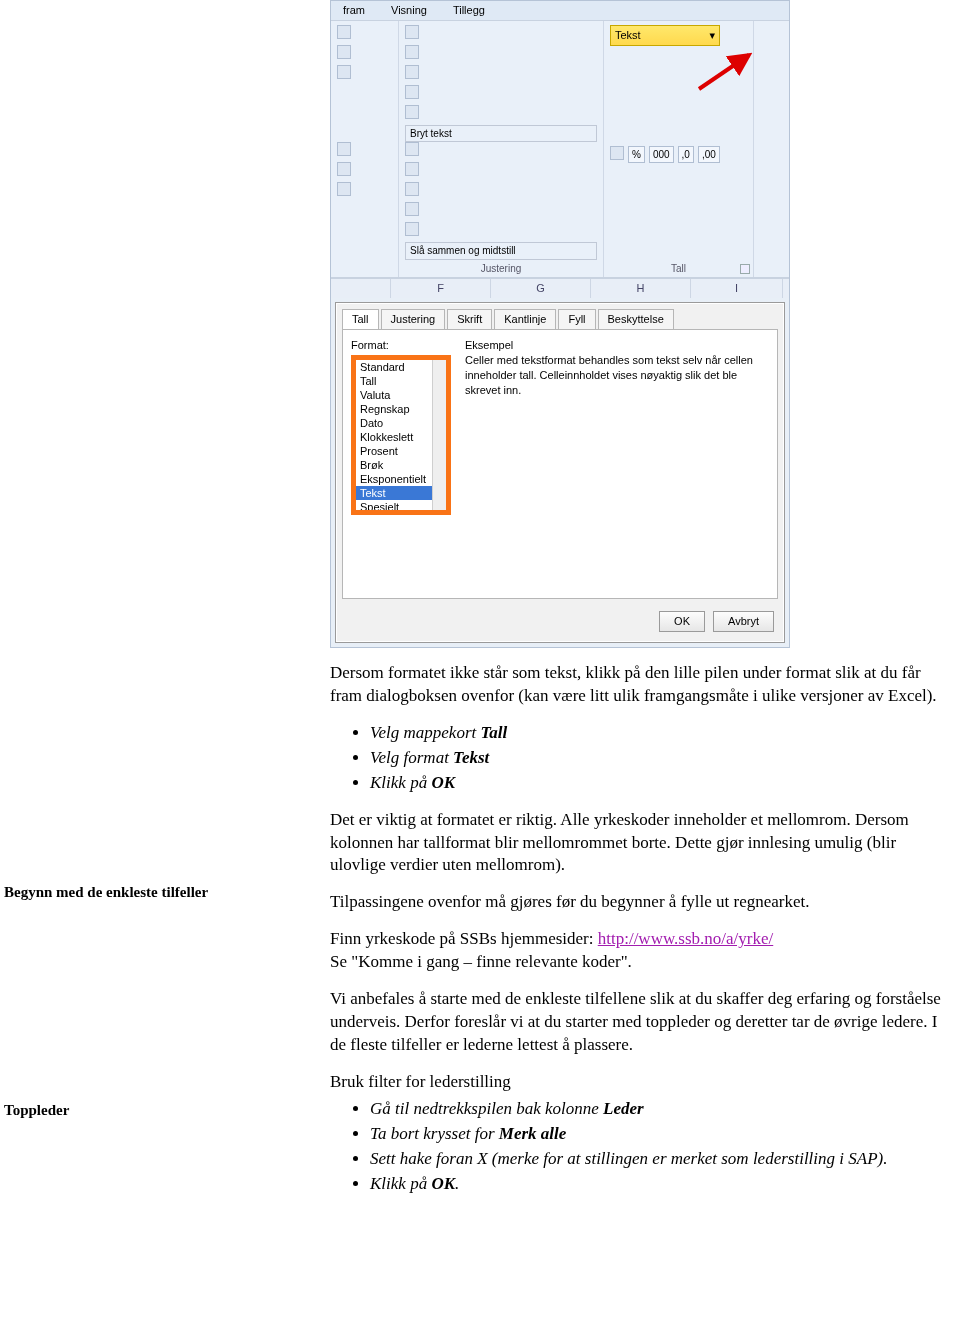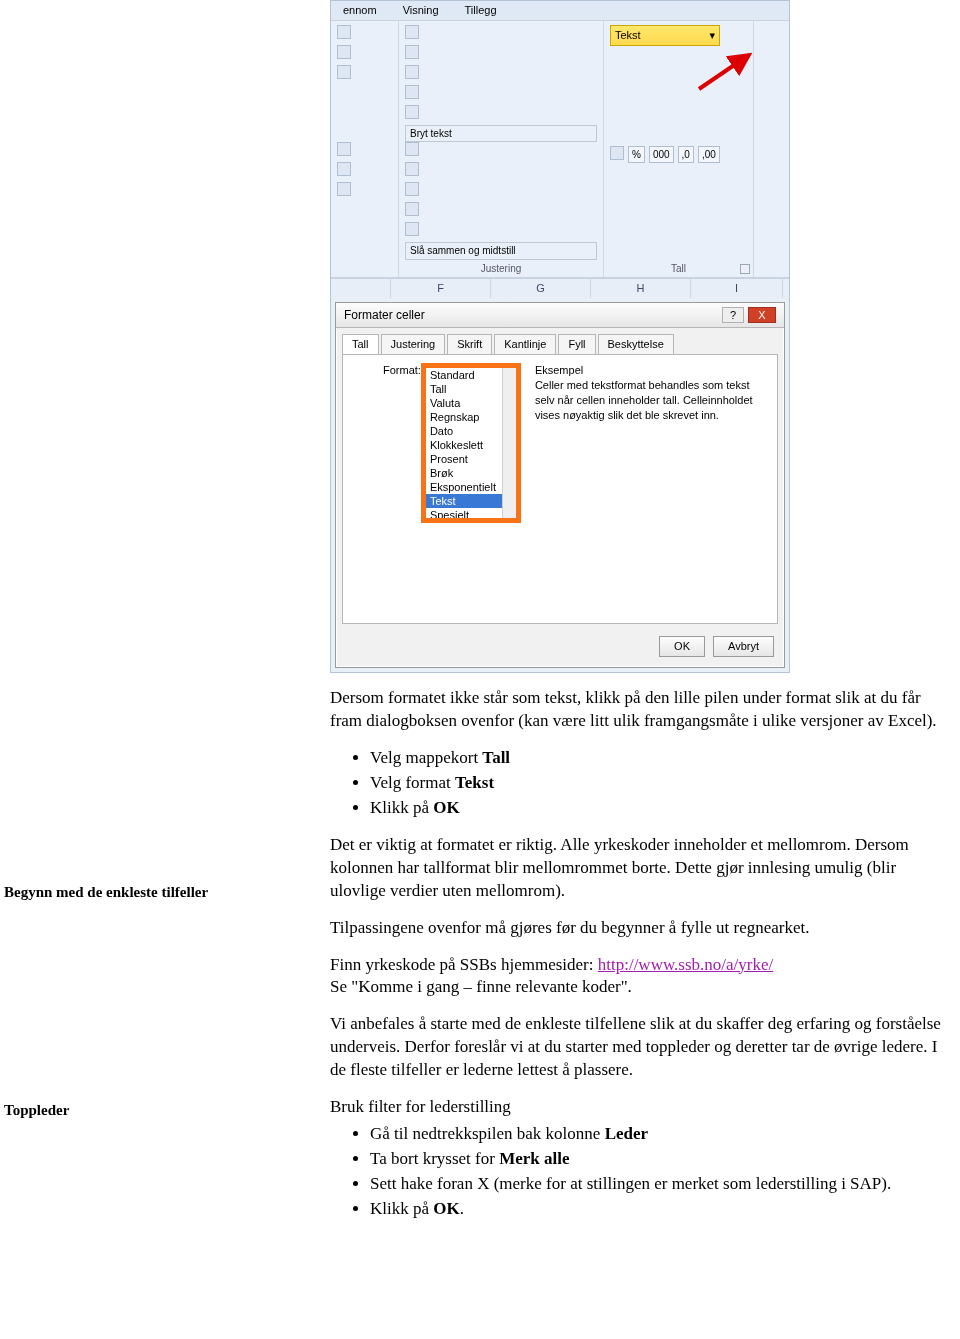--- a/index.html
+++ b/index.html
@@ -26,21 +26,21 @@
   .side-heading {
     font-weight: bold;
     font-size: 15px;
     margin: 24px 0;
   }
   .para { margin: 0 0 14px 0; }
   ul.bullets {
     margin: 0 0 14px 40px;
     padding: 0;
   }
-  ul.bullets li { margin: 0 0 2px 0; }
+  ul.bullets li { margin: 0 0 2px 0; font-style: italic; }
   .bold { font-weight: bold; }
   a.link { color: #a21caf; text-decoration: underline; }
 
   
   .excel-shot {
     width: 460px;
     margin: 0 0 14px 0;
     border: 1px solid #b5c3d6;
     font-family: "Segoe UI", Tahoma, sans-serif;
     font-size: 11px;
@@ -143,21 +143,21 @@
   .dlg-tab.active { background:#fff; }
   .dlg-body {
     margin: 0 6px 6px 6px;
     border:1px solid #b6b6b6;
     background:#fff;
     padding: 8px;
     display:flex;
     gap:14px;
     min-height: 270px;
   }
-  .fmt-list-wrap { display:flex; flex-direction:row;margin-left:32px; }
+  .fmt-list-wrap { display:flex; flex-direction:column; }
   .fmt-label { font-size:11px; margin-bottom:2px; }
   .fmt-list {
     width:100px; height:160px;
     border:5px solid #f97316;
     font-size:11px;
     overflow:hidden;
     background:#fff;
     position:relative;
   }
   .fmt-list .opt { padding:0 4px; line-height:14px; }
@@ -189,21 +189,21 @@
     <div class="left-spacer"></div>
     <div class="side-heading">Begynn med de enkleste tilfeller</div>
     <div style="height:150px"></div>
     <div class="side-heading">Toppleder</div>
   </div>
 
   <div class="right-col">
 
     <div class="excel-shot">
       <div class="ribbon-tabs">
-        <span>ennom</span>
+        <span>fram</span>
         <span>Visning</span>
         <span>Tillegg</span>
       </div>
       <div class="ribbon-groups">
         <div class="rgroup" style="width:68px">
           <div class="icons-row">
             <div class="mini-icon"></div>
             <div class="mini-icon"></div>
             <div class="mini-icon"></div>
           </div>
@@ -259,27 +259,20 @@
       </div>
       <div class="sheet-cols">
         <div class="sheet-col indent"></div>
         <div class="sheet-col" style="width:100px">F</div>
         <div class="sheet-col" style="width:100px">G</div>
         <div class="sheet-col" style="width:100px">H</div>
         <div class="sheet-col" style="width:92px">I</div>
       </div>
 
       <div class="dialog">
-        <div class="dlg-title">
-          <span>Formater celler</span>
-          <span style="display:flex">
-            <span class="dlg-help">?</span>
-            <span class="dlg-close">X</span>
-          </span>
-        </div>
         <div class="dlg-tabs">
           <div class="dlg-tab active">Tall</div>
           <div class="dlg-tab">Justering</div>
           <div class="dlg-tab">Skrift</div>
           <div class="dlg-tab">Kantlinje</div>
           <div class="dlg-tab">Fyll</div>
           <div class="dlg-tab">Beskyttelse</div>
         </div>
         <div class="dlg-body">
           <div class="fmt-list-wrap">

